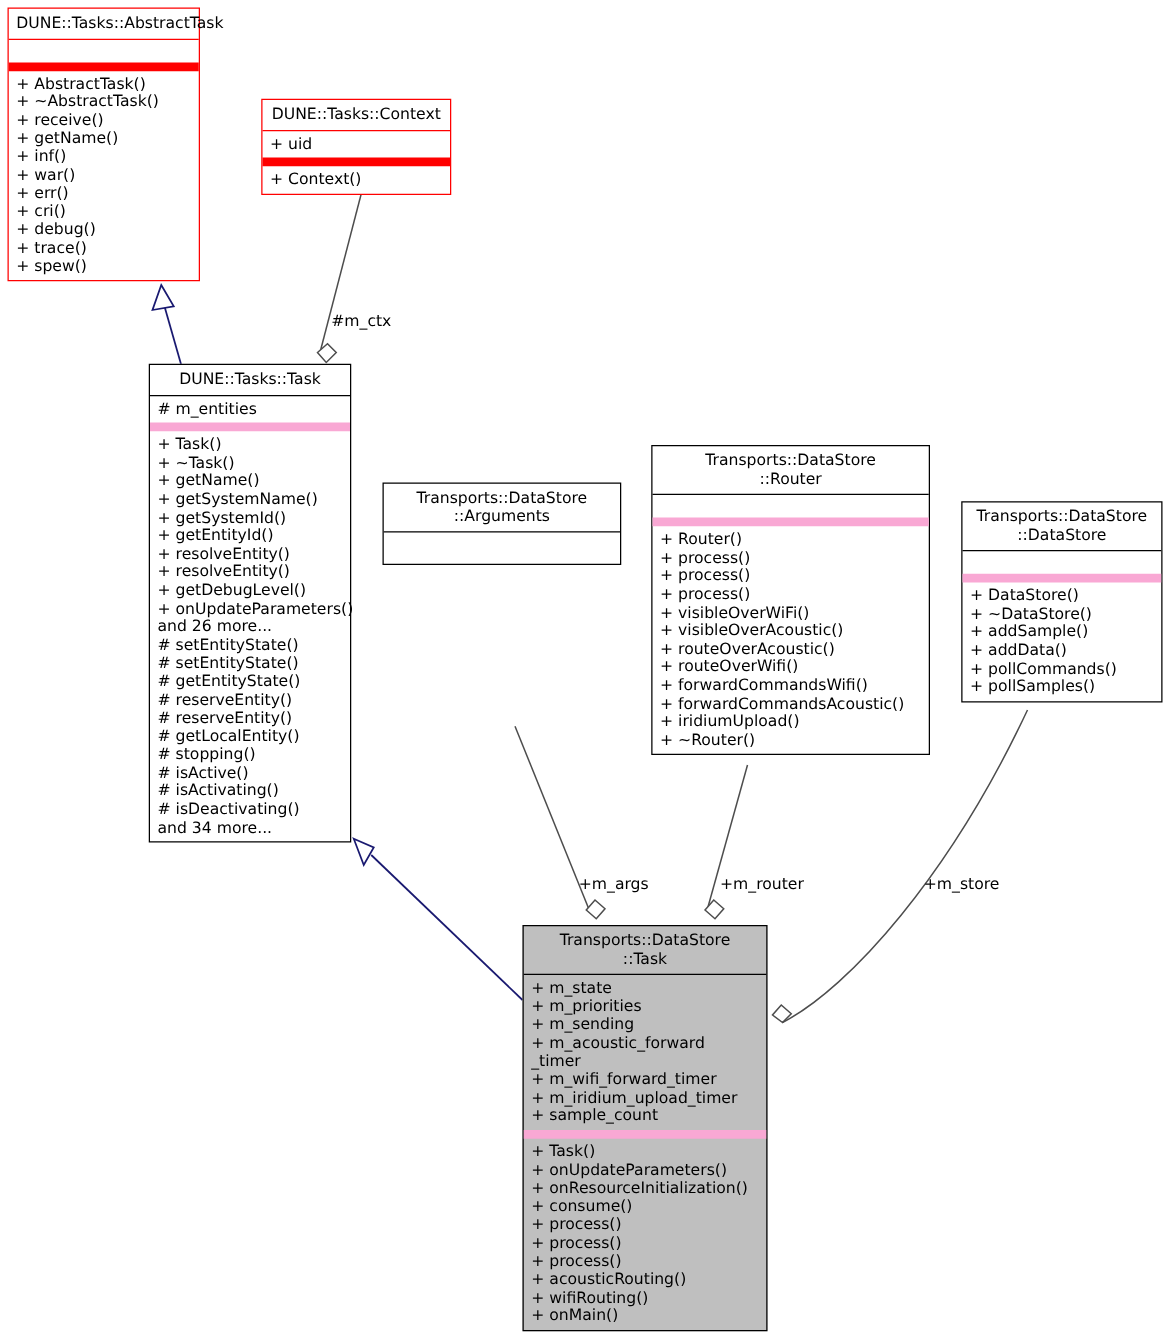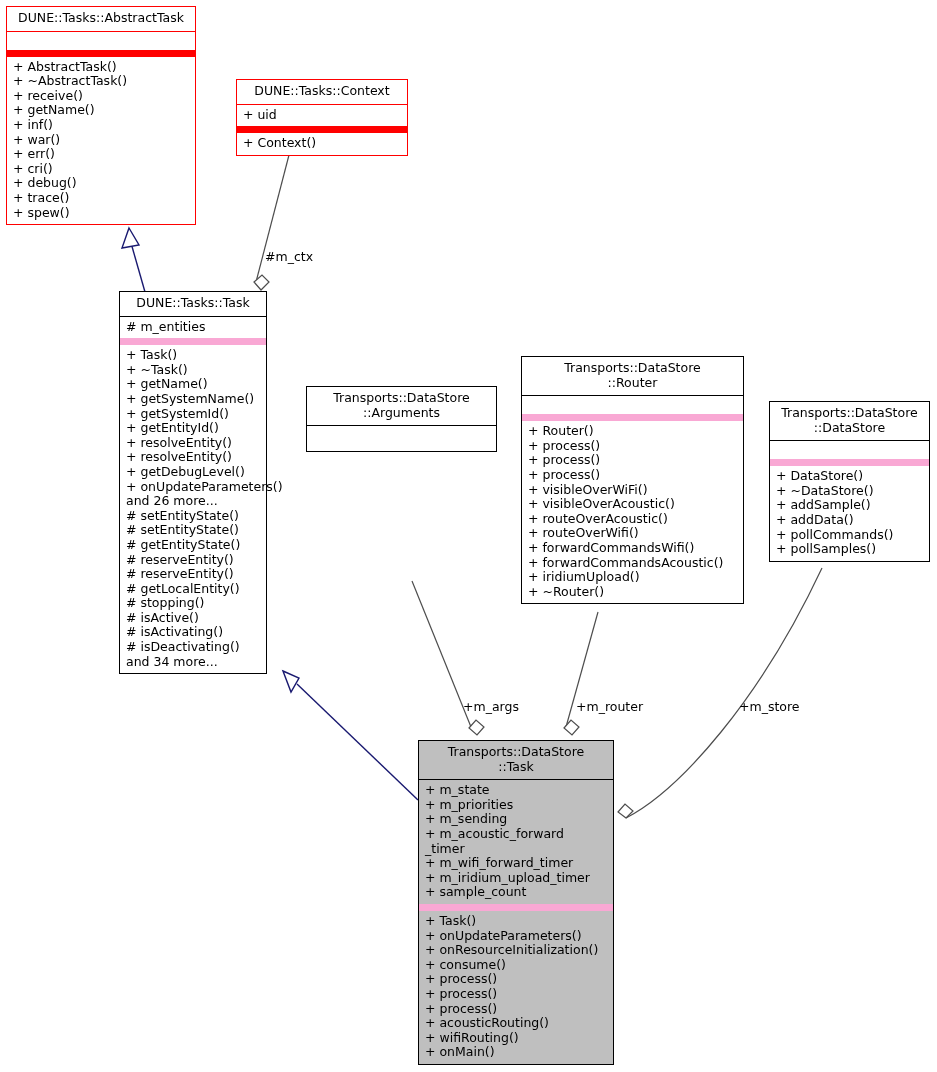--- a/index.html
+++ b/index.html
@@ -94,49 +94,49 @@
       <line x1="566" y1="727" x2="598" y2="612" stroke="#4d4d4d" stroke-width="1.2" fill="none"></line>
       <polygon points="564,728 571,720 579,727 572,735" fill="#ffffff" stroke="#4d4d4d" stroke-width="1.2"></polygon>
     </g>
 
     <g>
       <path d="M 626 818 C 680 790 760 700 822 568" stroke="#4d4d4d" stroke-width="1.2" fill="none"></path>
       <polygon points="626,818 618,812 625,804 633,811" fill="#ffffff" stroke="#4d4d4d" stroke-width="1.2"></polygon>
     </g>
   </svg>
 
-  <div class="uml-box red" style="left:6px; top:6px; width:190px;">
+  <div class="uml-box red" style="left:6px; top:6px; width:154px;">
     <div class="uml-title">DUNE::Tasks::AbstractTask</div>
     <div class="uml-section" style="height:25px;"></div>
     <div class="uml-section last">
       <div class="uml-row">+ AbstractTask()</div>
       <div class="uml-row">+ ~AbstractTask()</div>
       <div class="uml-row">+ receive()</div>
       <div class="uml-row">+ getName()</div>
       <div class="uml-row">+ inf()</div>
       <div class="uml-row">+ war()</div>
       <div class="uml-row">+ err()</div>
       <div class="uml-row">+ cri()</div>
       <div class="uml-row">+ debug()</div>
       <div class="uml-row">+ trace()</div>
       <div class="uml-row">+ spew()</div>
     </div>
   </div>
 
-  <div class="uml-box red" style="left:236px; top:79px; width:172px;">
+  <div class="uml-box red" style="left:209px; top:79px; width:152px;">
     <div class="uml-title">DUNE::Tasks::Context</div>
     <div class="uml-section">
       <div class="uml-row">+ uid</div>
     </div>
     <div class="uml-section last">
       <div class="uml-row">+ Context()</div>
     </div>
   </div>
 
-  <div class="uml-box" style="left:119px; top:291px; width:148px;">
+  <div class="uml-box" style="left:119px; top:291px; width:162px;">
     <div class="uml-title">DUNE::Tasks::Task</div>
     <div class="uml-section">
       <div class="uml-row"># m_entities</div>
     </div>
     <div class="uml-section last">
       <div class="uml-row">+ Task()</div>
       <div class="uml-row">+ ~Task()</div>
       <div class="uml-row">+ getName()</div>
       <div class="uml-row">+ getSystemName()</div>
       <div class="uml-row">+ getSystemId()</div>

